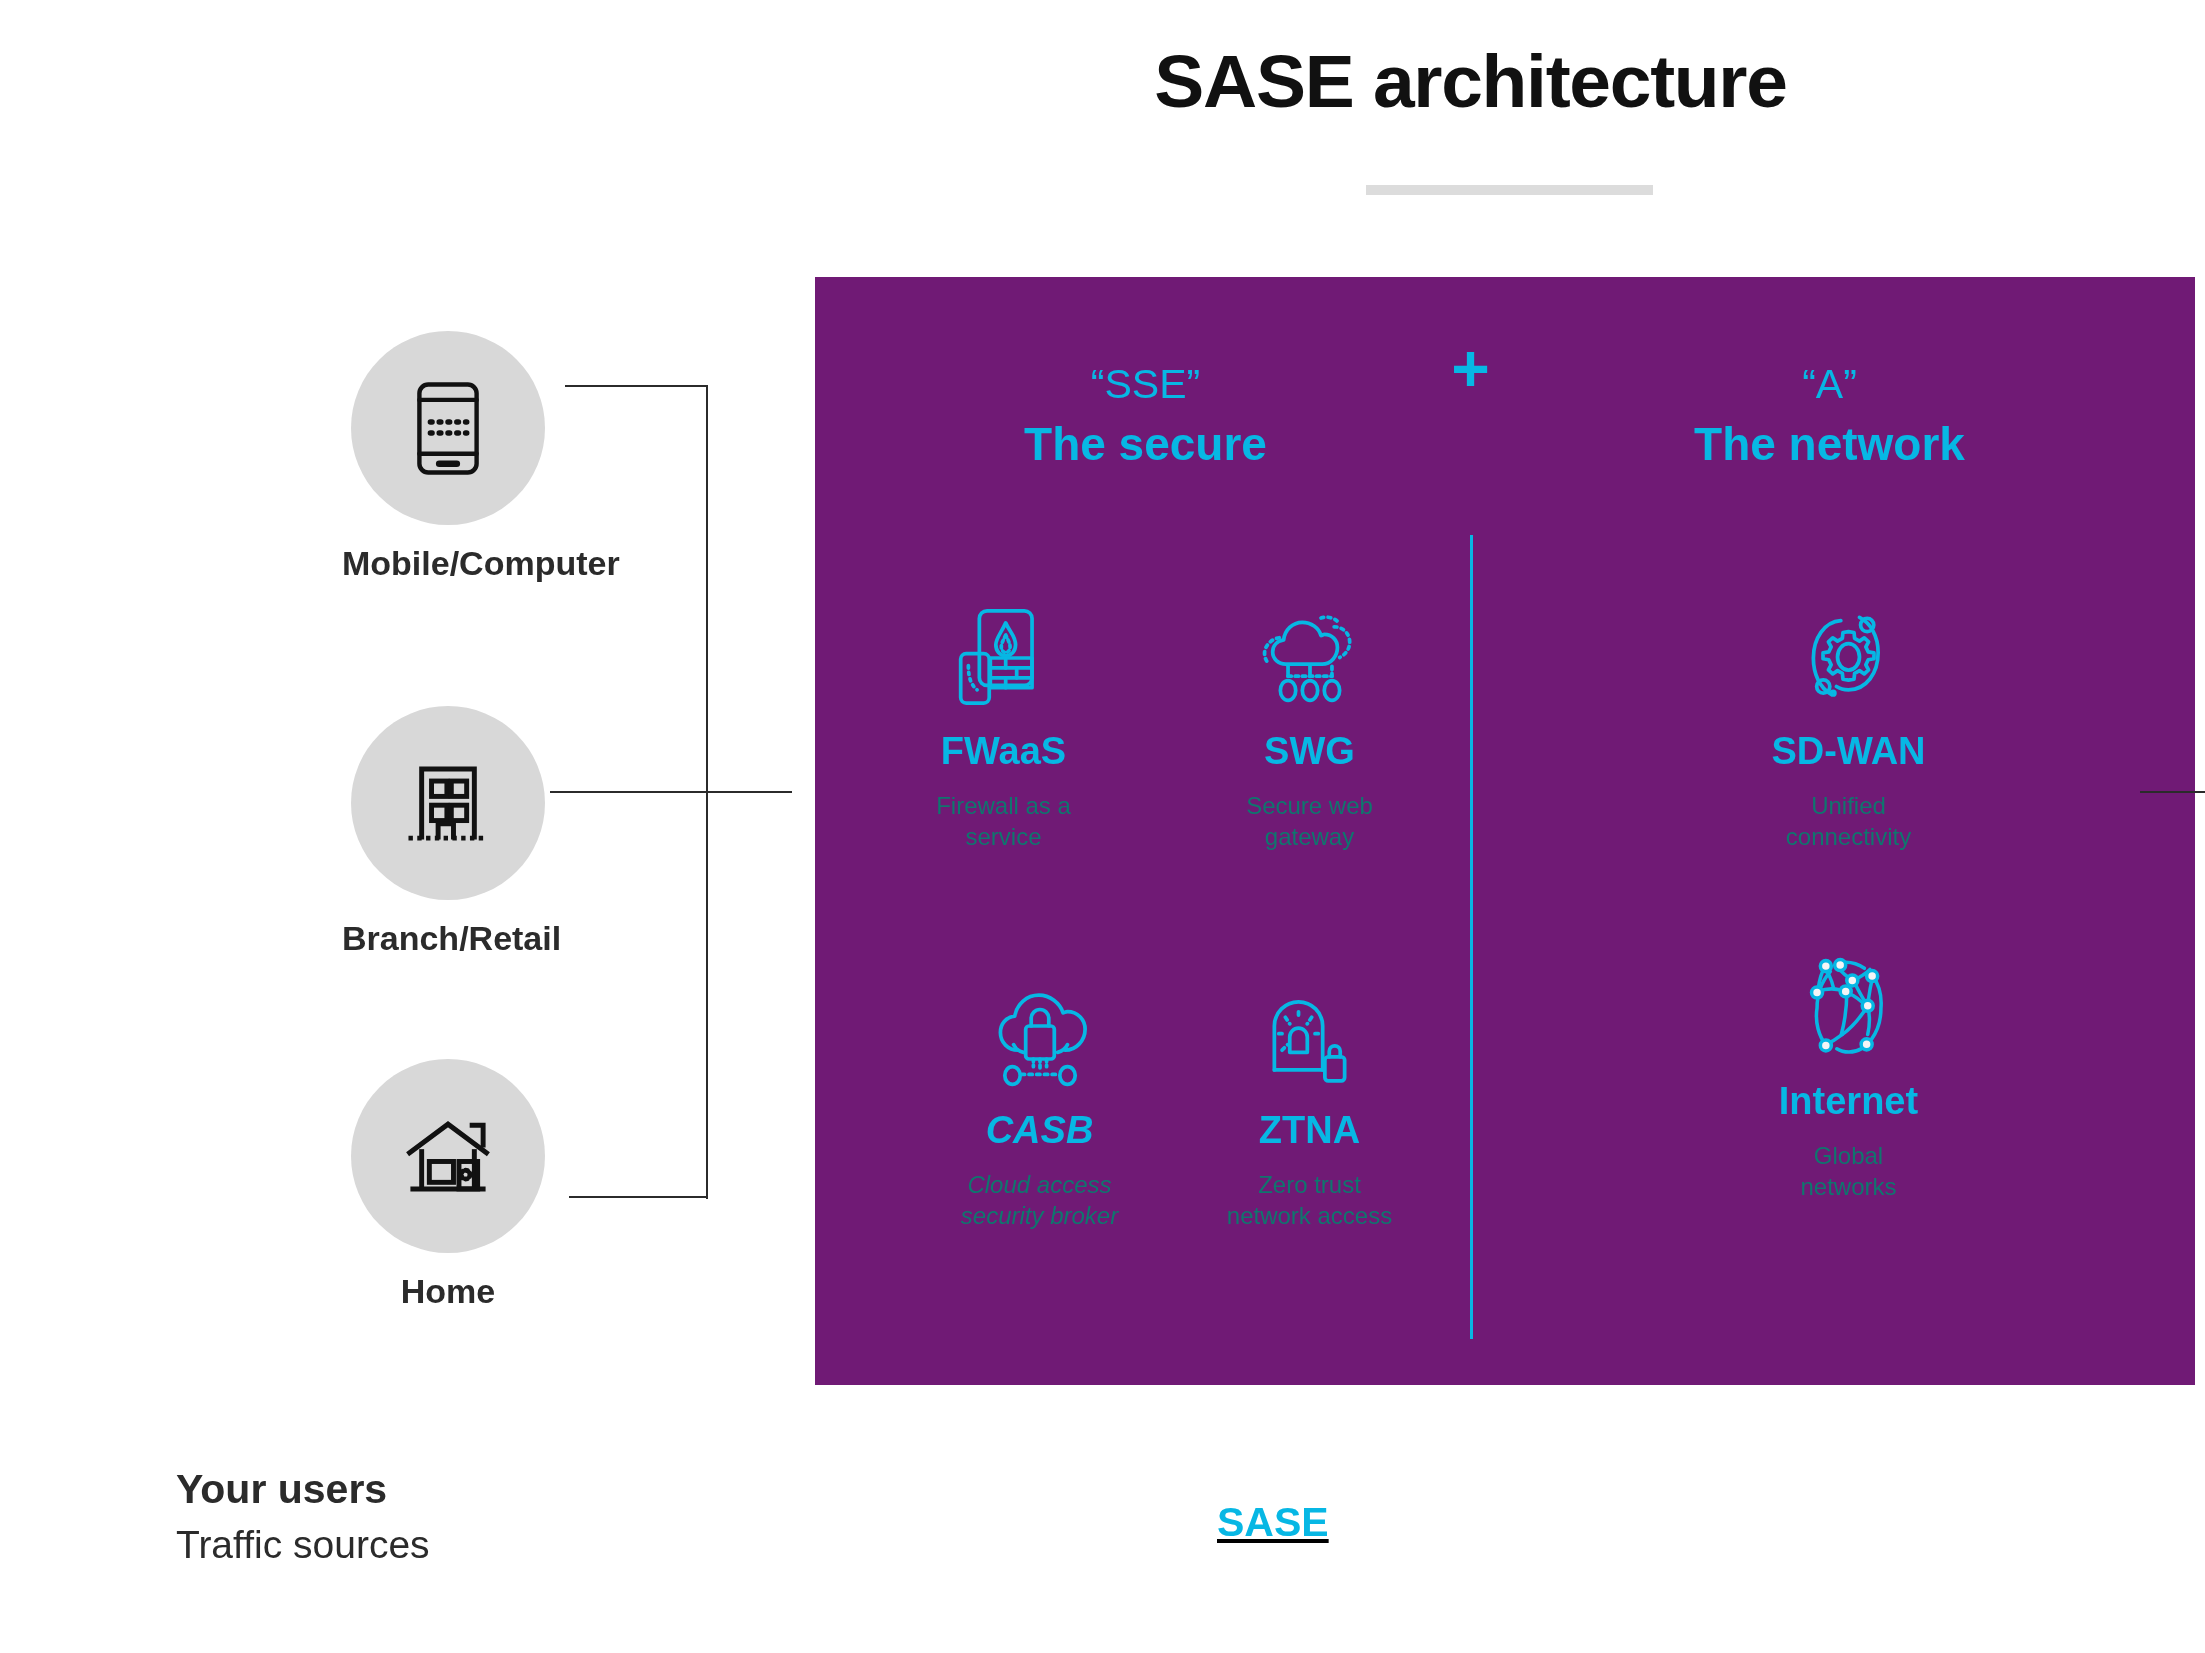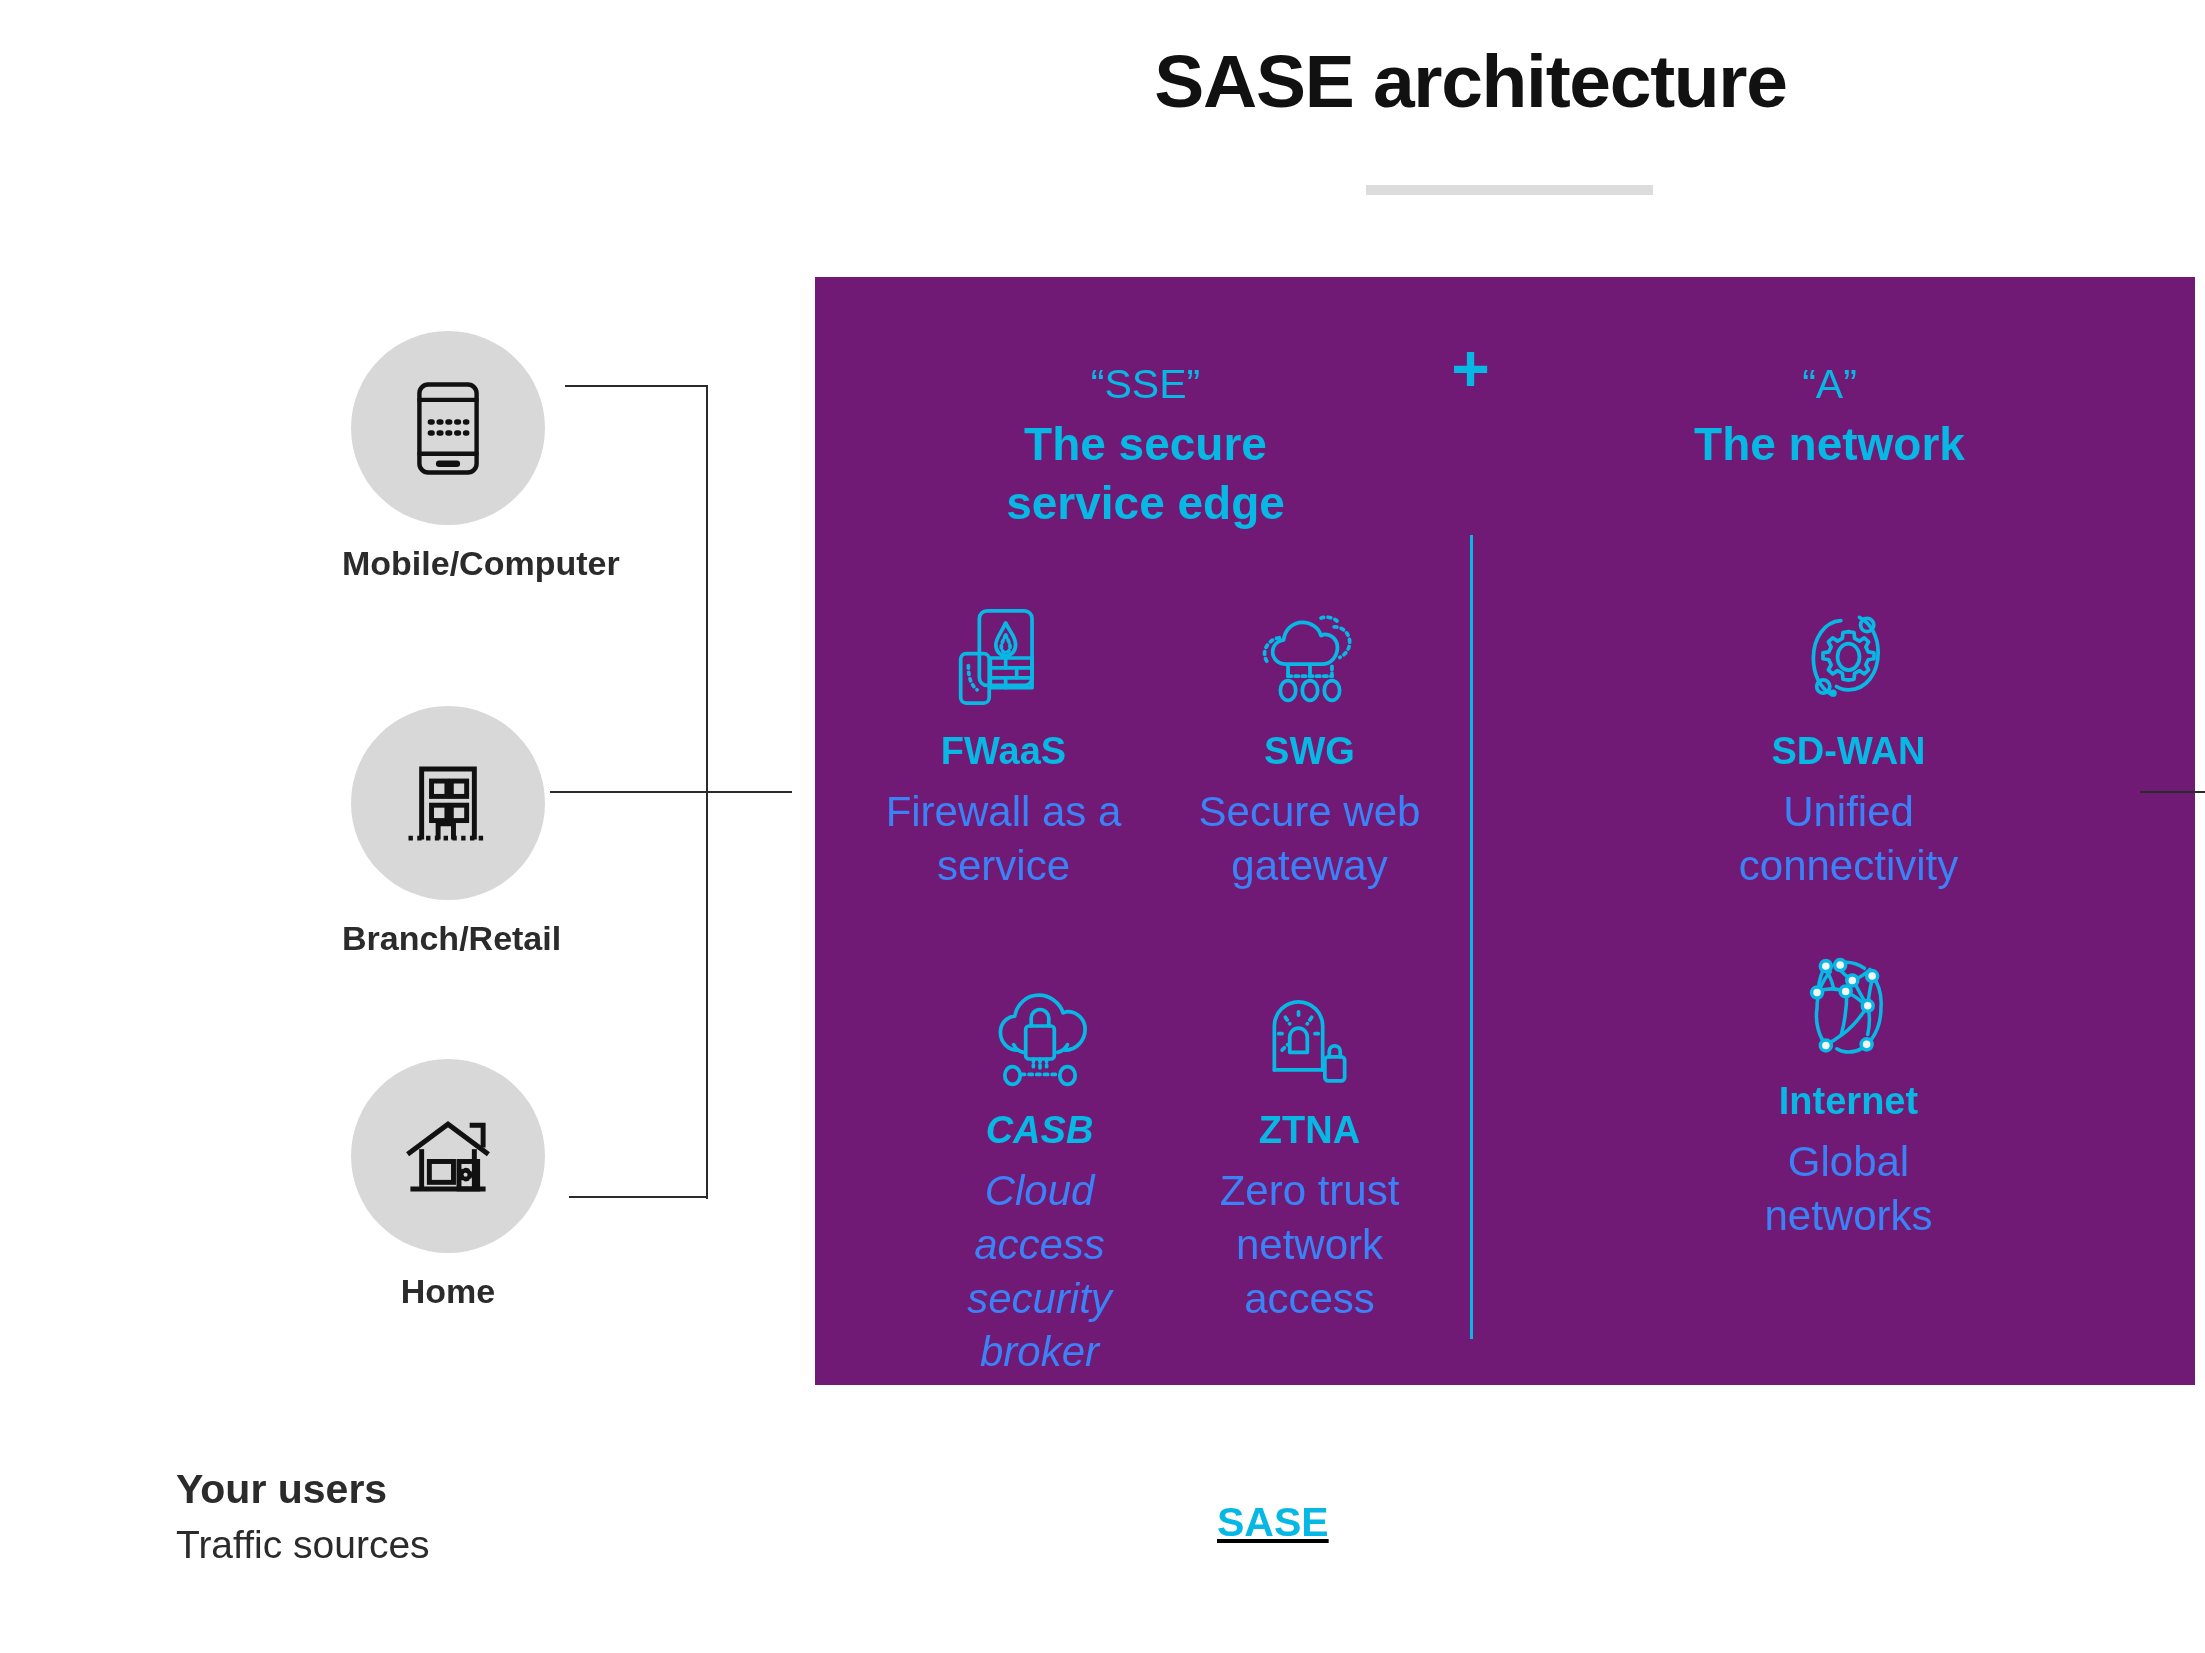--- a/index.html
+++ b/index.html
@@ -100,25 +100,25 @@
   }
   .svc-name {
     font-size: 38px;
     font-weight: 700;
     color: #07b7e4;
     line-height: 1.2;
     margin-top: 11.5px;
     white-space: nowrap;
   }
   .svc-desc {
-    font-size: 42px;
+    font-size: 24px;
     font-weight: 400;
-    color: #3b82f6;
+    color: #0f766e;
     line-height: 1.28;
-    margin-top: 11px;
+    margin-top: 17px;
   }
 
   
   .node {
     position: absolute;
     text-align: center;
   }
   .node-circle {
     width: 194px;
     height: 194px;
@@ -181,21 +181,20 @@
 
   <div id="page-title">SASE architecture</div>
   <div id="title-rule"></div>
 
   <div id="sase-panel">
 
     <div class="panel-col-head" style="left:88px; top:84px; width:485px;">
       <div class="head-quote">“SSE”</div>
       <div class="head-title">
         <div>The secure</div>
-        <div>service edge</div>
       </div>
     </div>
 
     <div class="panel-col-head" style="left:750px; top:84px; width:529px;">
       <div class="head-quote">“A”</div>
       <div class="head-title">
         <div>The network</div>
       </div>
     </div>
   </div>

